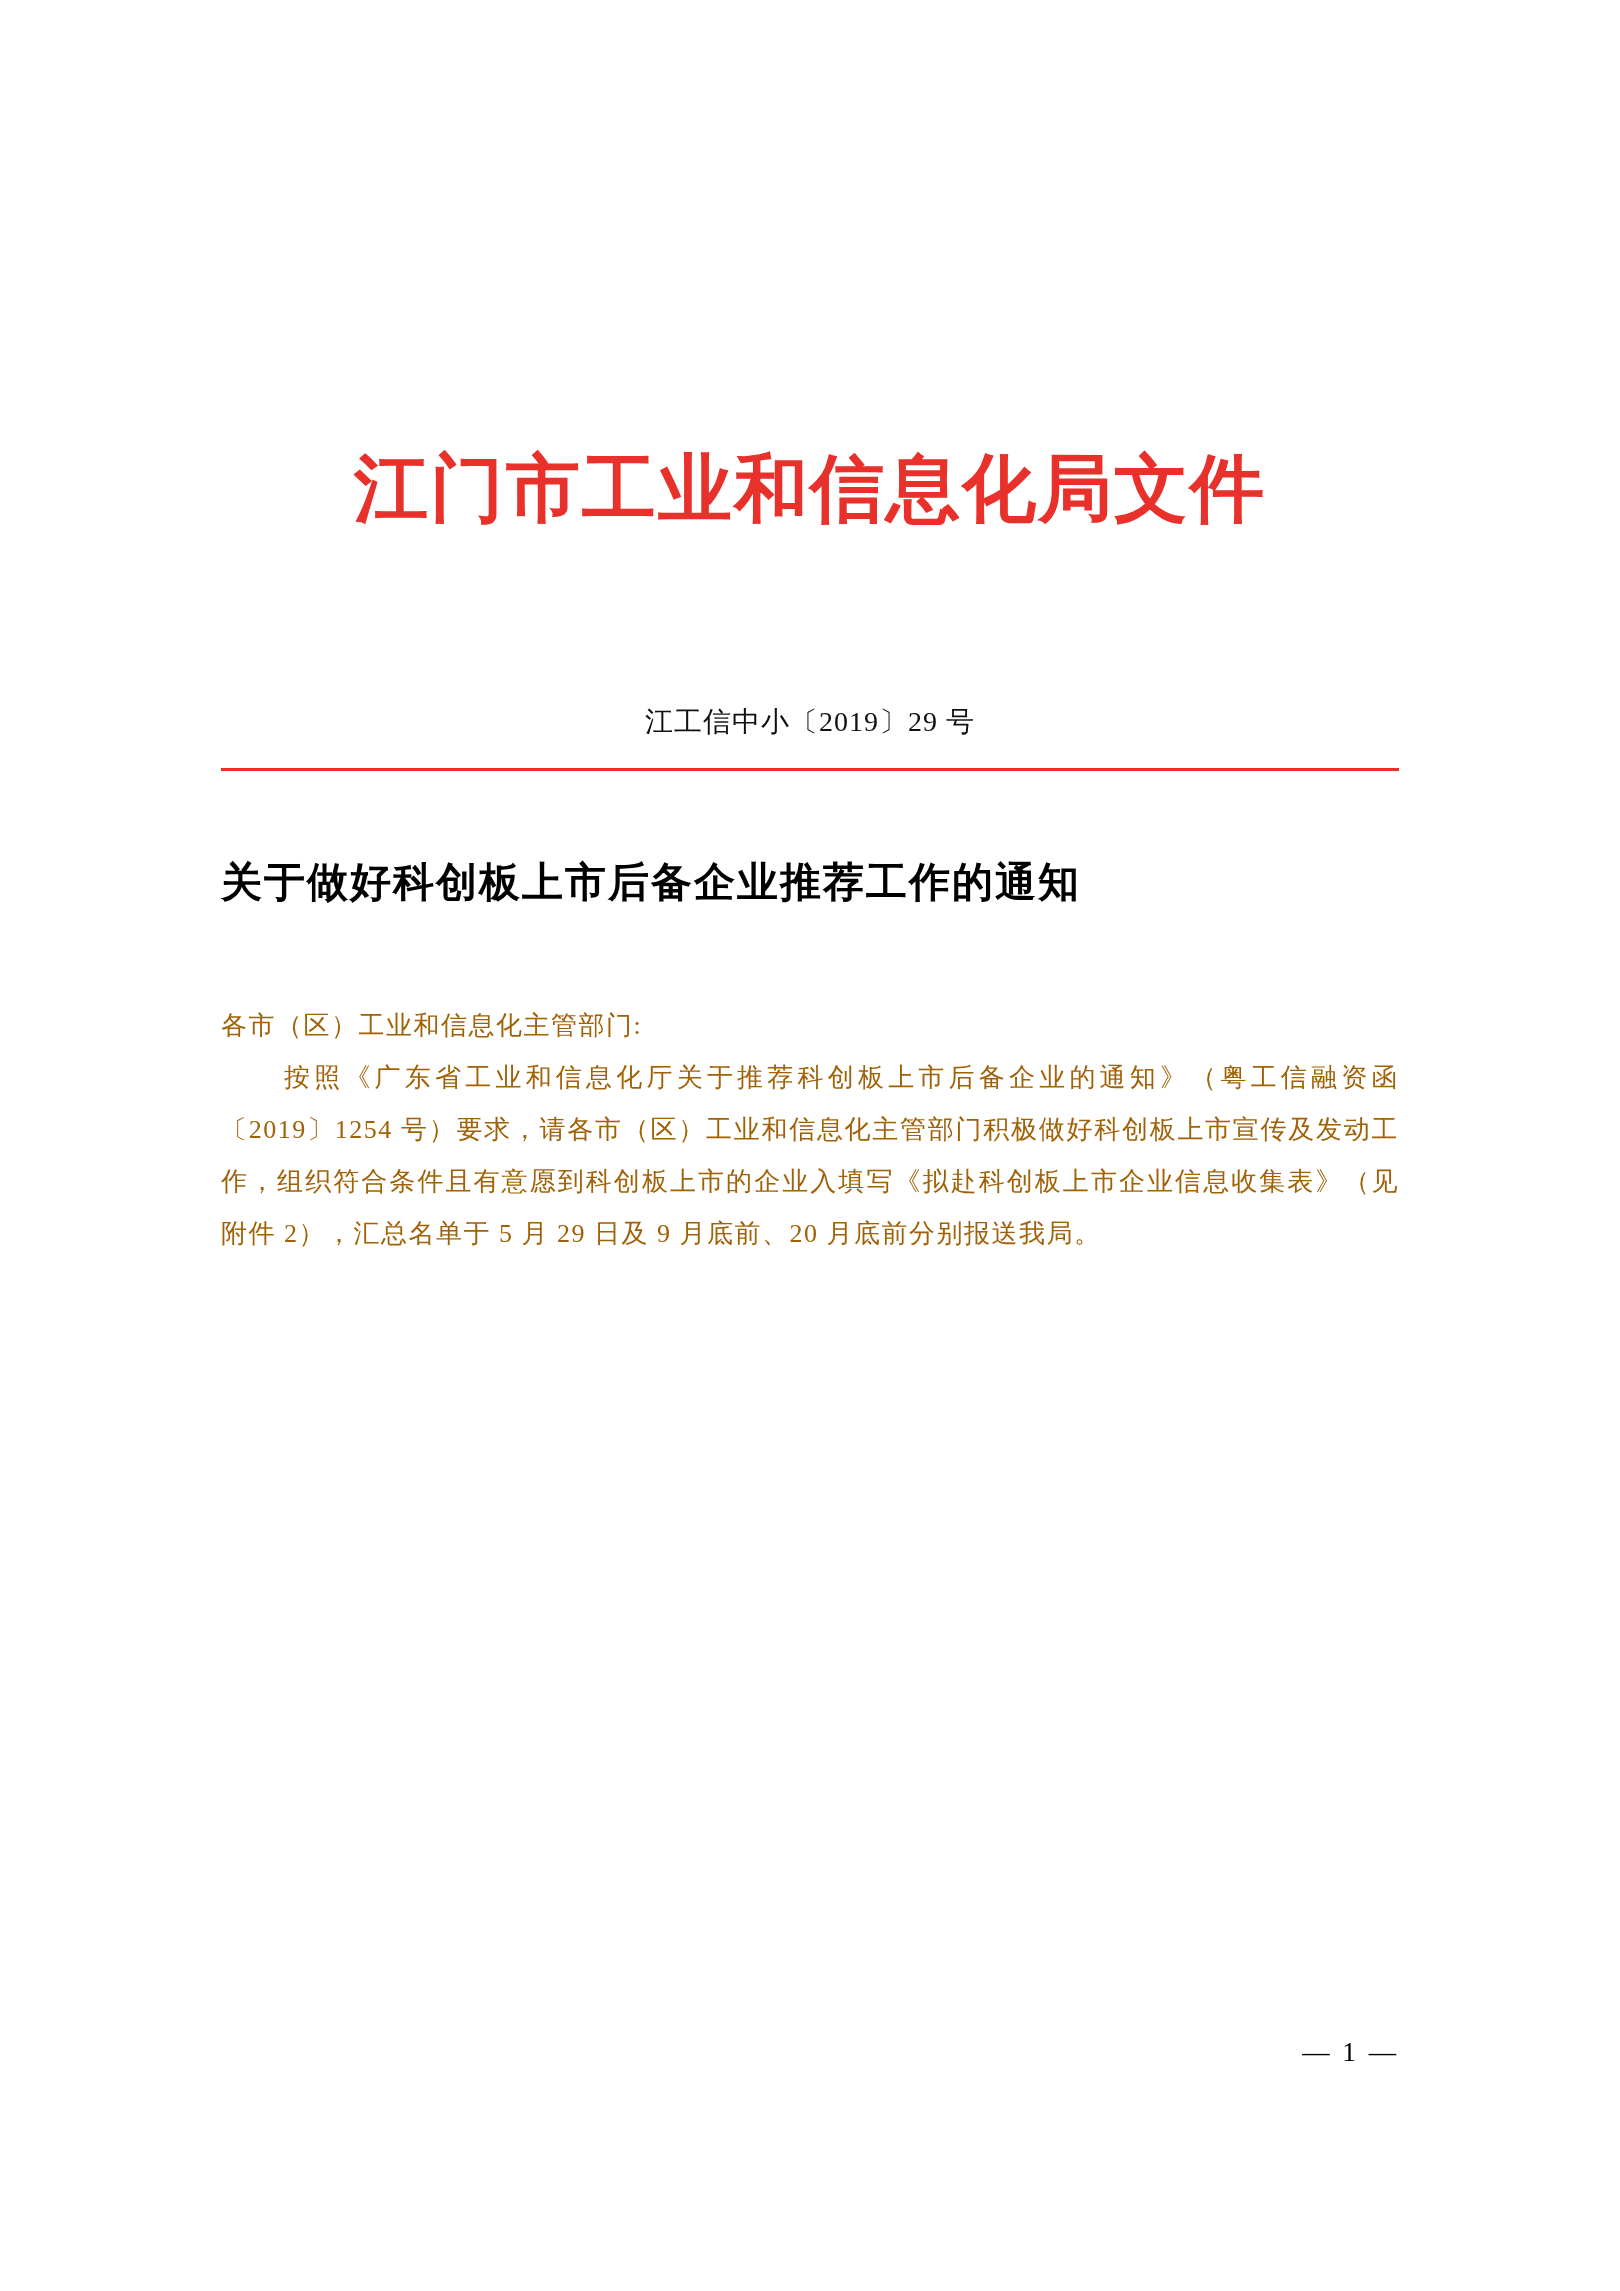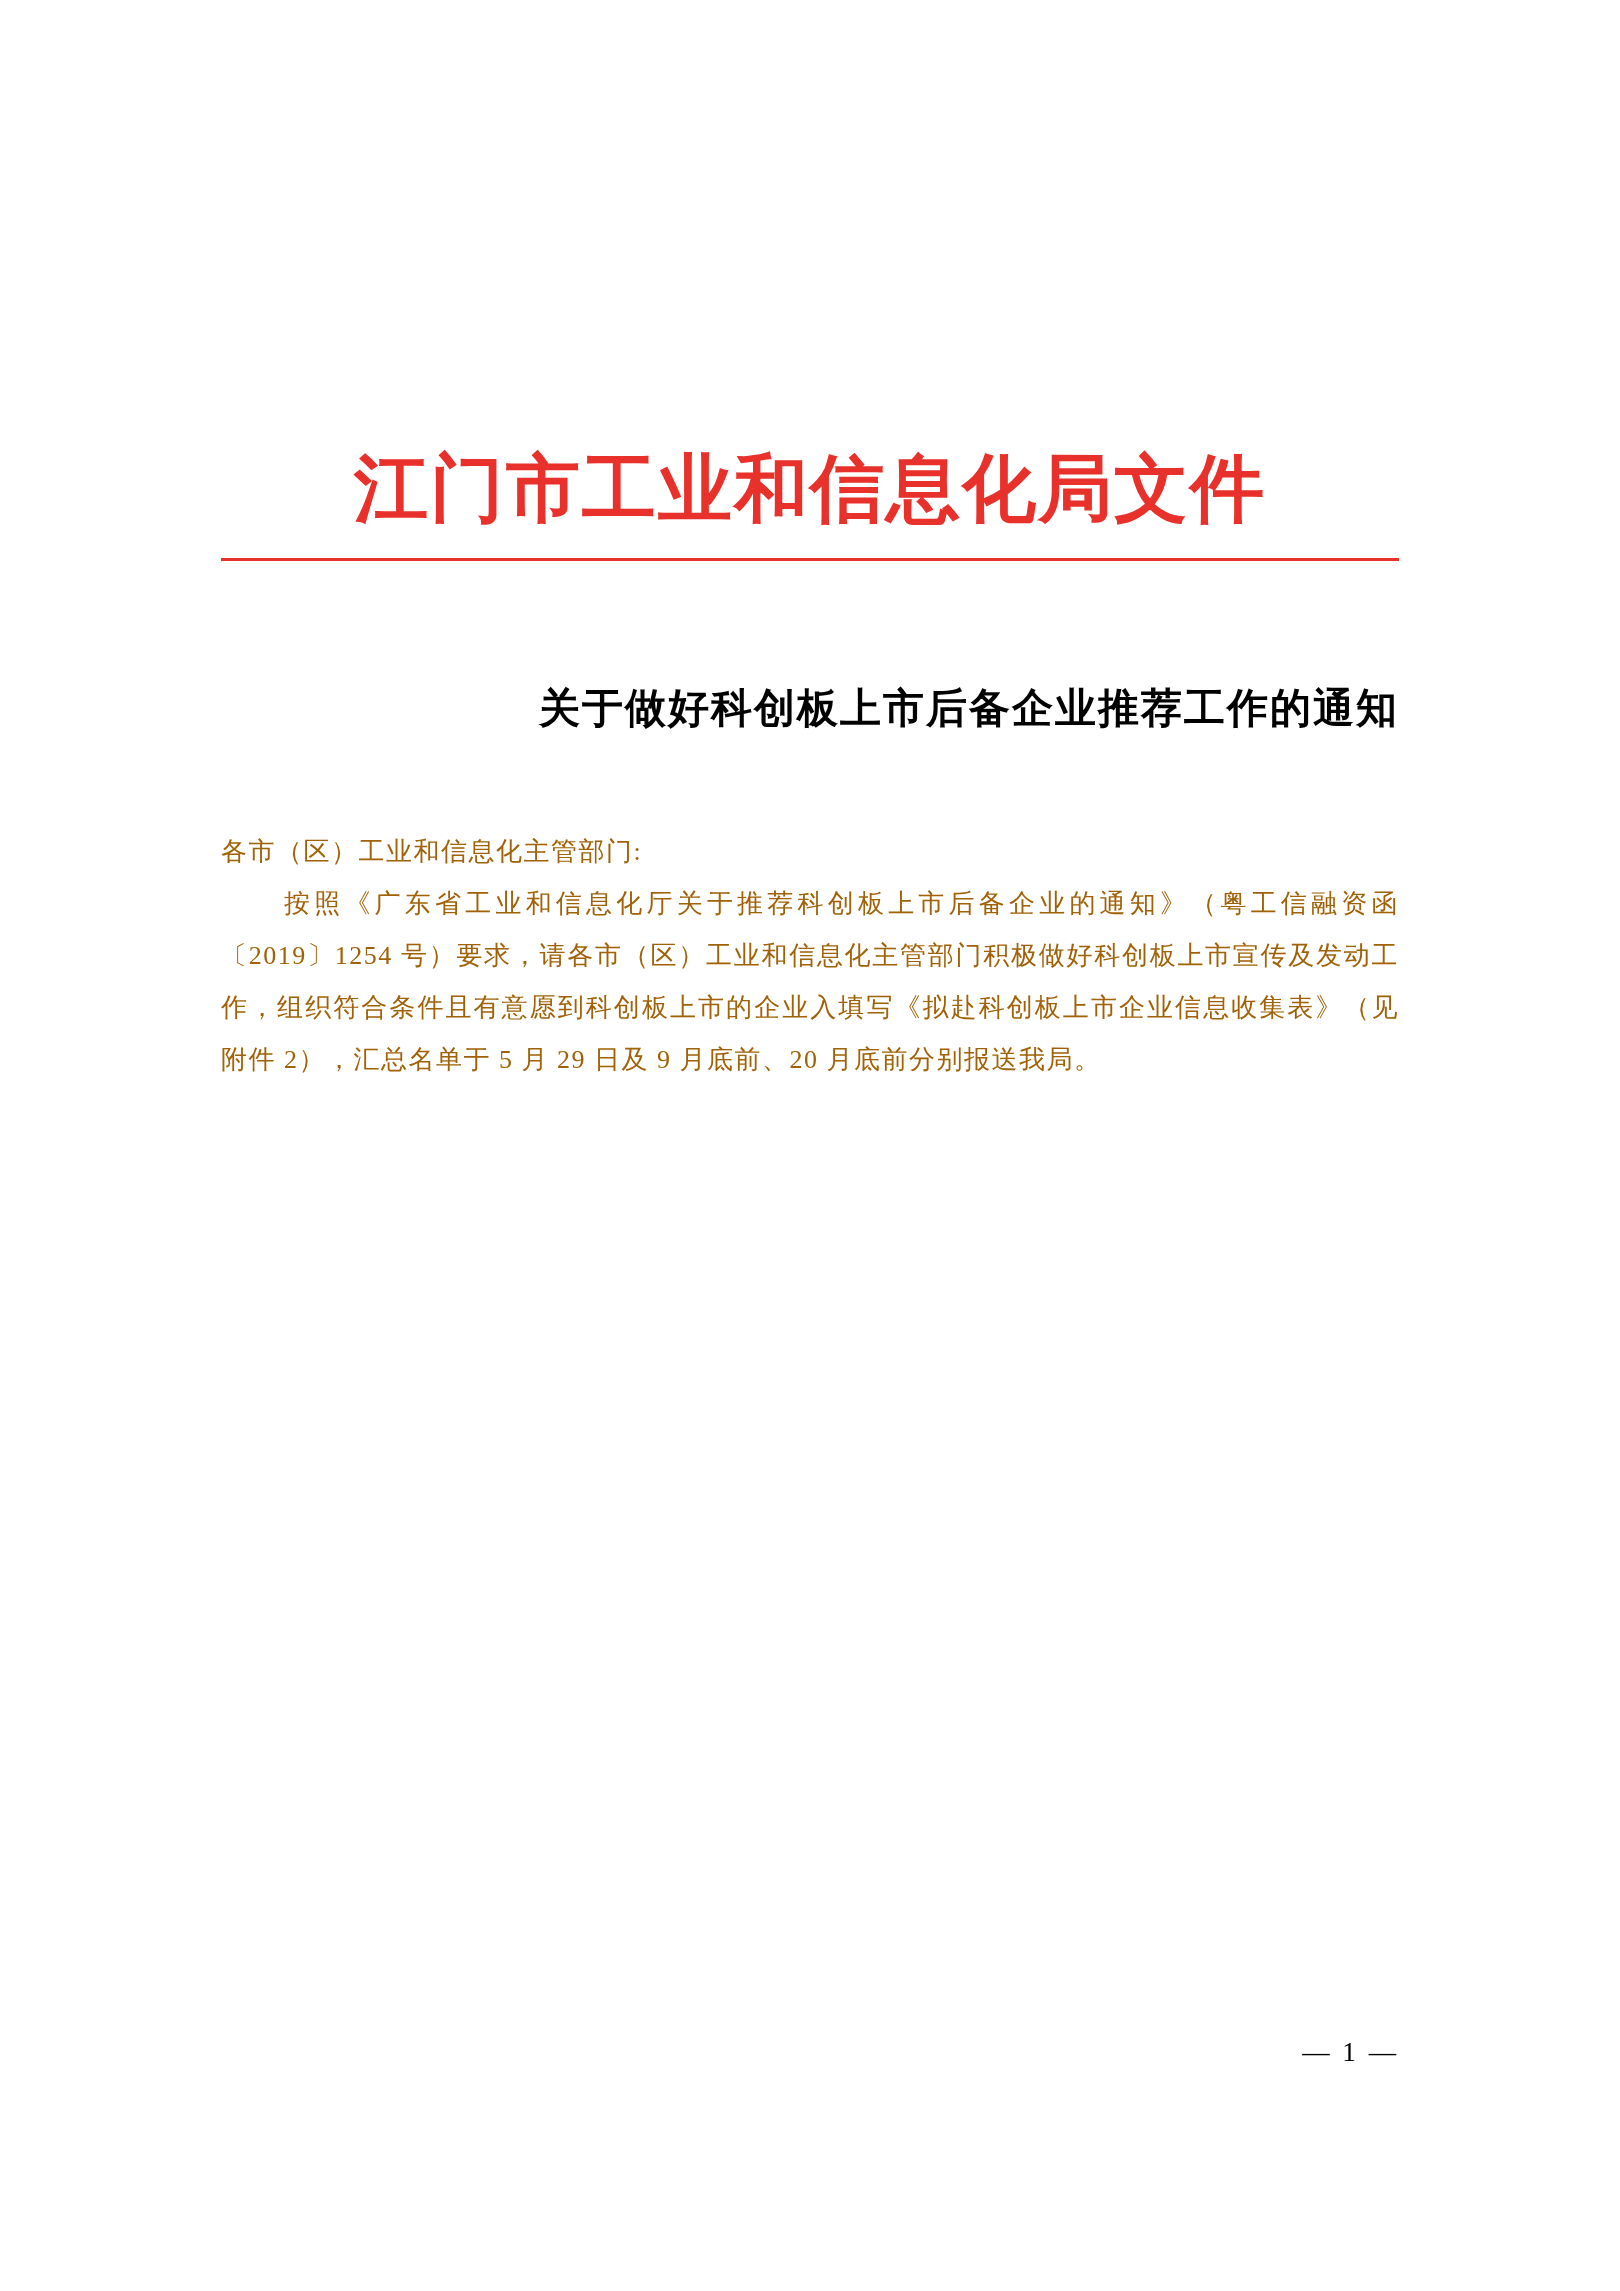--- a/index.html
+++ b/index.html
@@ -50,22 +50,22 @@
   
   .red-rule {
     margin-top: 27.4px;
     height: 2.9px;
     background: #e8312b;
     width: 100%;
   }
 
   
   .doc-title {
-    margin-top: 120px;
-    text-align: right;
+    margin-top: 84px;
+    text-align: left;
     font-family: "DejaVu Serif", "Liberation Serif", serif;
     font-weight: bold;
     font-size: 41px;
     letter-spacing: 2px;
     color: #000;
     white-space: nowrap;
   }
 
   
   .body-copy {
@@ -96,20 +96,21 @@
     color: #000;
   }
 </style>
 </head>
 <body>
 
 <div class="page">
 
   <div class="masthead">江门市工业和信息化局文件</div>
 
+  <div class="doc-number">江工信中小〔2019〕29 号</div>
 
   <div class="red-rule"></div>
 
   <div class="doc-title">关于做好科创板上市后备企业推荐工作的通知</div>
 
   <div class="body-copy">
     <p>各市（区）工业和信息化主管部门:</p>
     <p class="indent2">按照《广东省工业和信息化厅关于推荐科创板上市后备企业的通知》（粤工信融资函〔2019〕1254 号）要求，请各市（区）工业和信息化主管部门积极做好科创板上市宣传及发动工作，组织符合条件且有意愿到科创板上市的企业入填写《拟赴科创板上市企业信息收集表》（见附件 2），汇总名单于 5 月 29 日及 9 月底前、20 月底前分别报送我局。</p>
   </div>
 

